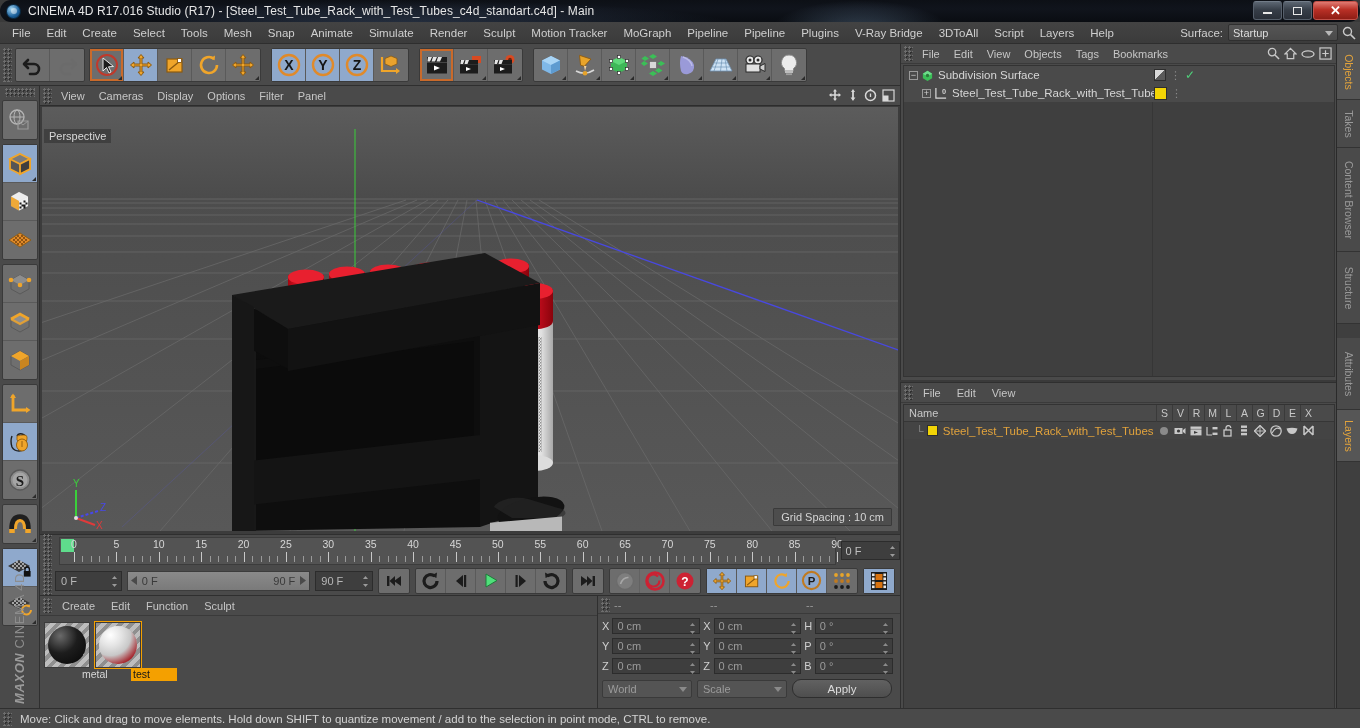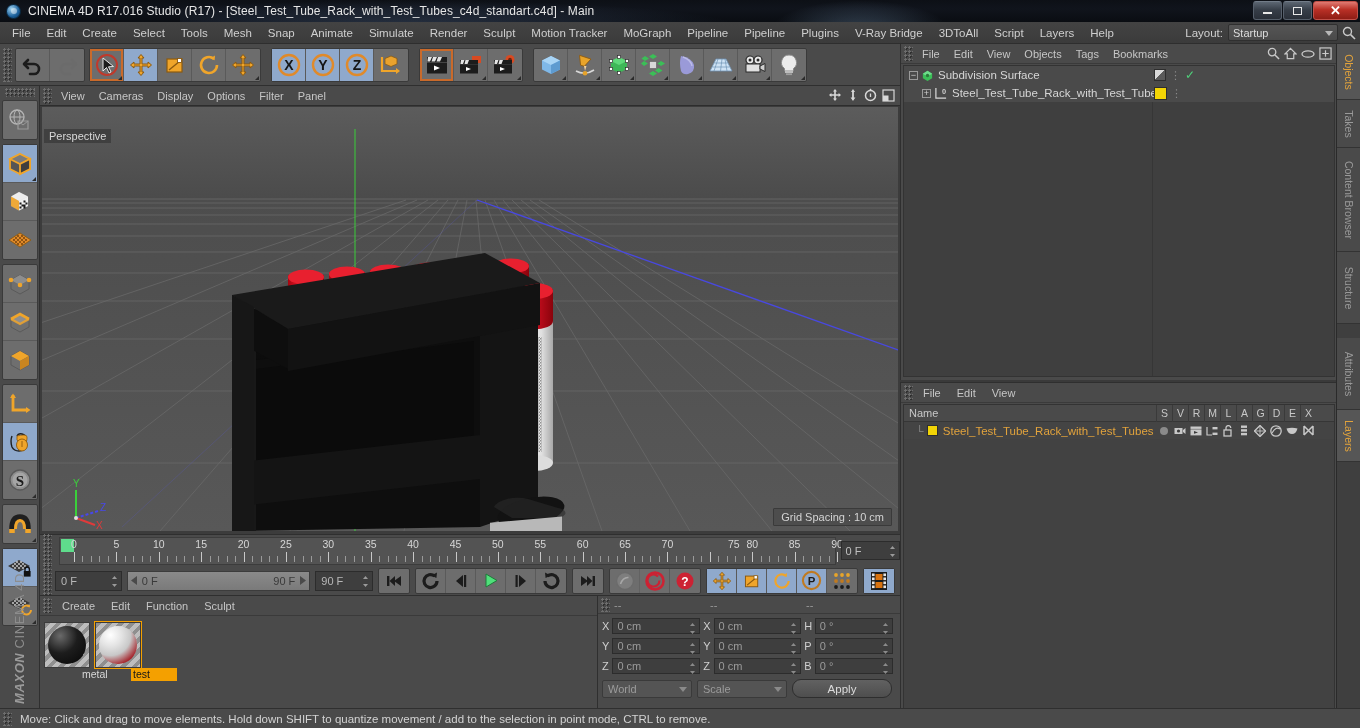--- a/index.html
+++ b/index.html
@@ -10,21 +10,21 @@
     font-size:11px;
     color:#c8c8c8;
     -webkit-font-smoothing:antialiased;
   }
   .app { position:relative; width:1360px; height:728px; }
 
   
   .titlebar {
     position:absolute; left:0; top:0; width:1360px; height:22px;
     background:linear-gradient(180deg,#0d1016 0%,#10141c 40%,#0a0d12 100%);
-    display:flex; align-items:center;
+    display:flex; align-items:center;border-radius:11px;
   }
   .tb-glow {
     position:absolute; left:180px; top:0; width:560px; height:22px;
     background:radial-gradient(ellipse at 40% 120%, rgba(120,150,200,.28), rgba(120,150,200,0) 70%);
     pointer-events:none;
   }
   .tb-glow2 {
     position:absolute; left:770px; top:0; width:180px; height:22px;
     background:radial-gradient(ellipse at 50% 140%, rgba(150,190,230,.30), rgba(150,190,230,0) 70%);
     pointer-events:none;
@@ -362,21 +362,21 @@
         <div class="menu-item">Pipeline</div>
         <div class="menu-item">Pipeline</div>
         <div class="menu-item">Plugins</div>
         <div class="menu-item">V-Ray Bridge</div>
         <div class="menu-item">3DToAll</div>
         <div class="menu-item">Script</div>
         <div class="menu-item">Layers</div>
         <div class="menu-item">Help</div>
       </div>
     <div class="layout-wrap">
-      <div class="layout-lbl">Layout:</div>
+      <div class="layout-lbl">Surface:</div>
       <div class="layout-sel">
         <span>Startup</span>
         <span class="caret"></span>
       </div>
     </div>
     <svg class="search-ic" viewBox="0 0 14 14">
       <circle cx="5.5" cy="5.5" r="4" fill="none" stroke="#c9c9c9" stroke-width="1.4"></circle>
       <line x1="8.6" y1="8.6" x2="13" y2="13" stroke="#c9c9c9" stroke-width="1.6"></line>
     </svg>
   </div>
@@ -1031,21 +1031,21 @@
           <div class="tl-tick-lbl" style="left: 225.944px;">25</div>
           <div class="tl-tick-lbl" style="left: 268.333px;">30</div>
           <div class="tl-tick-lbl" style="left: 310.722px;">35</div>
           <div class="tl-tick-lbl" style="left: 353.111px;">40</div>
           <div class="tl-tick-lbl" style="left: 395.5px;">45</div>
           <div class="tl-tick-lbl" style="left: 437.889px;">50</div>
           <div class="tl-tick-lbl" style="left: 480.278px;">55</div>
           <div class="tl-tick-lbl" style="left: 522.667px;">60</div>
           <div class="tl-tick-lbl" style="left: 565.056px;">65</div>
           <div class="tl-tick-lbl" style="left: 607.444px;">70</div>
-          <div class="tl-tick-lbl" style="left: 649.833px; margin-left: 24px;">75</div>
+          <div class="tl-tick-lbl" style="left: 649.833px;">75</div>
           <div class="tl-tick-lbl" style="left: 692.222px;">80</div>
           <div class="tl-tick-lbl" style="left: 734.611px;">85</div>
           <div class="tl-tick-lbl" style="left: 777px;">90</div>
         </div>
       <div id="tl-ticks">
           <div class="tl-major" style="left: 14px;"></div>
           <div class="tl-major" style="left: 56.3889px;"></div>
           <div class="tl-major" style="left: 98.7778px;"></div>
           <div class="tl-major" style="left: 141.167px;"></div>
           <div class="tl-major" style="left: 183.556px;"></div>

